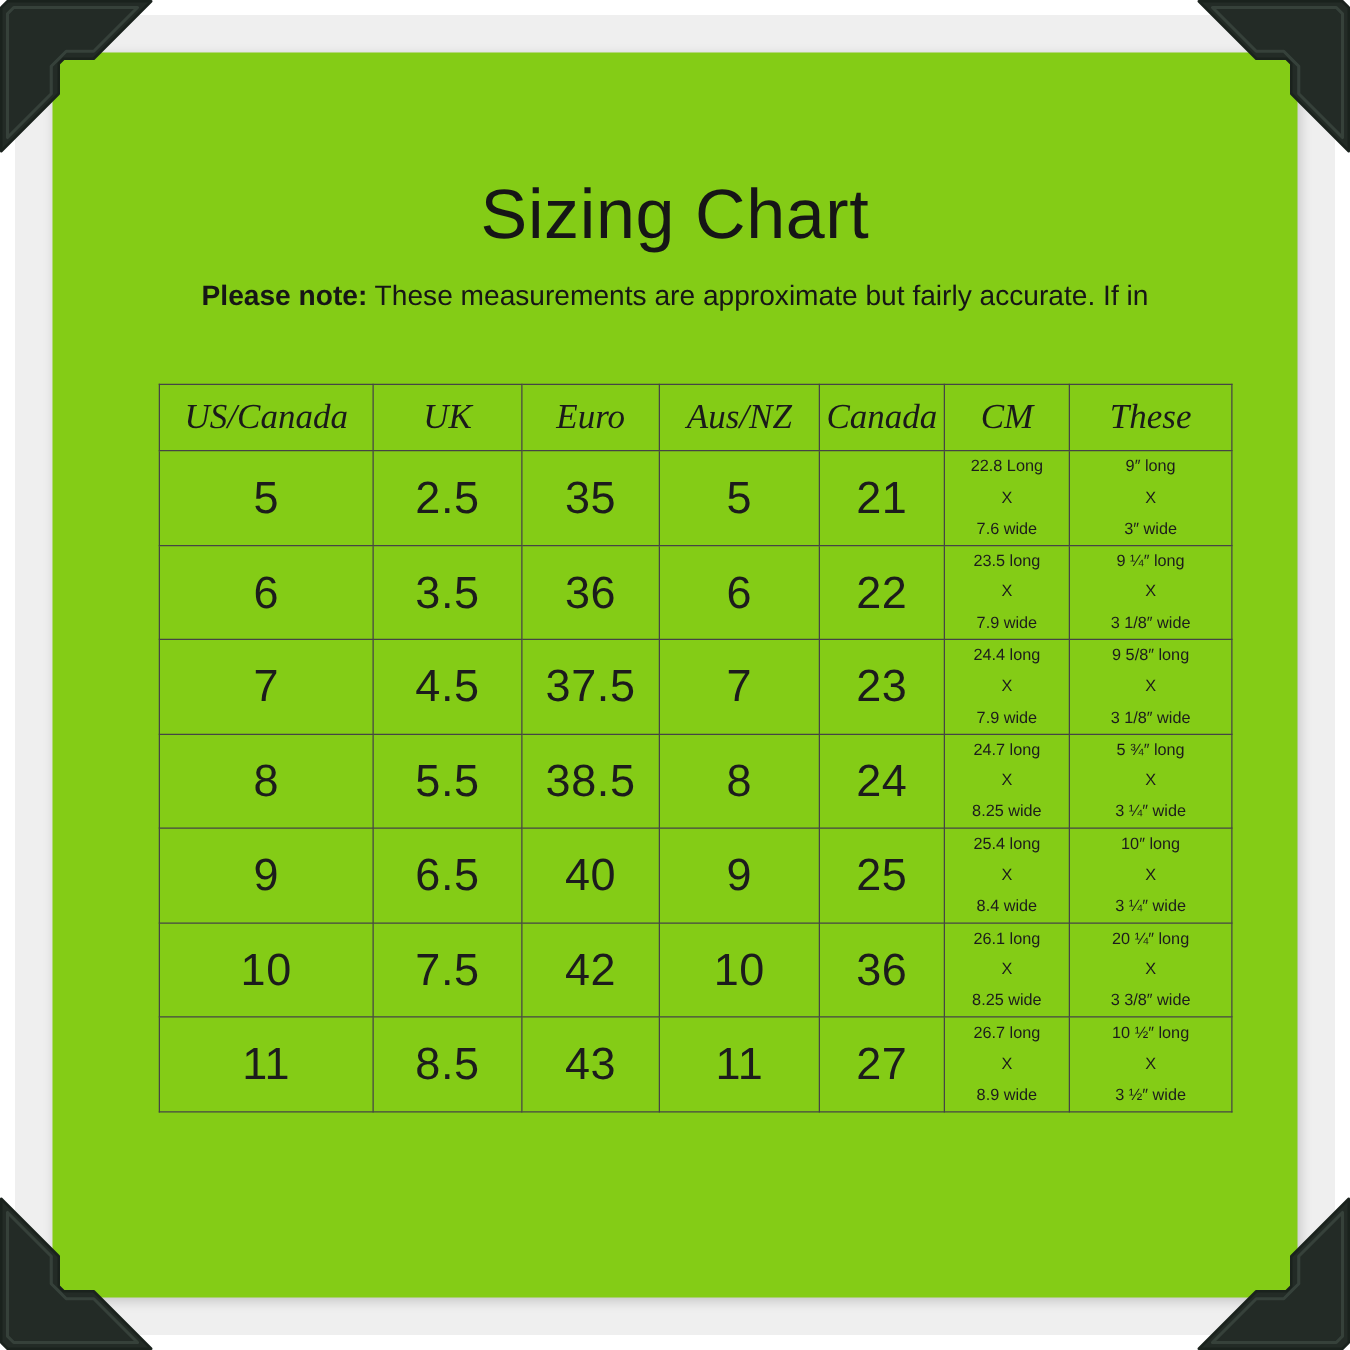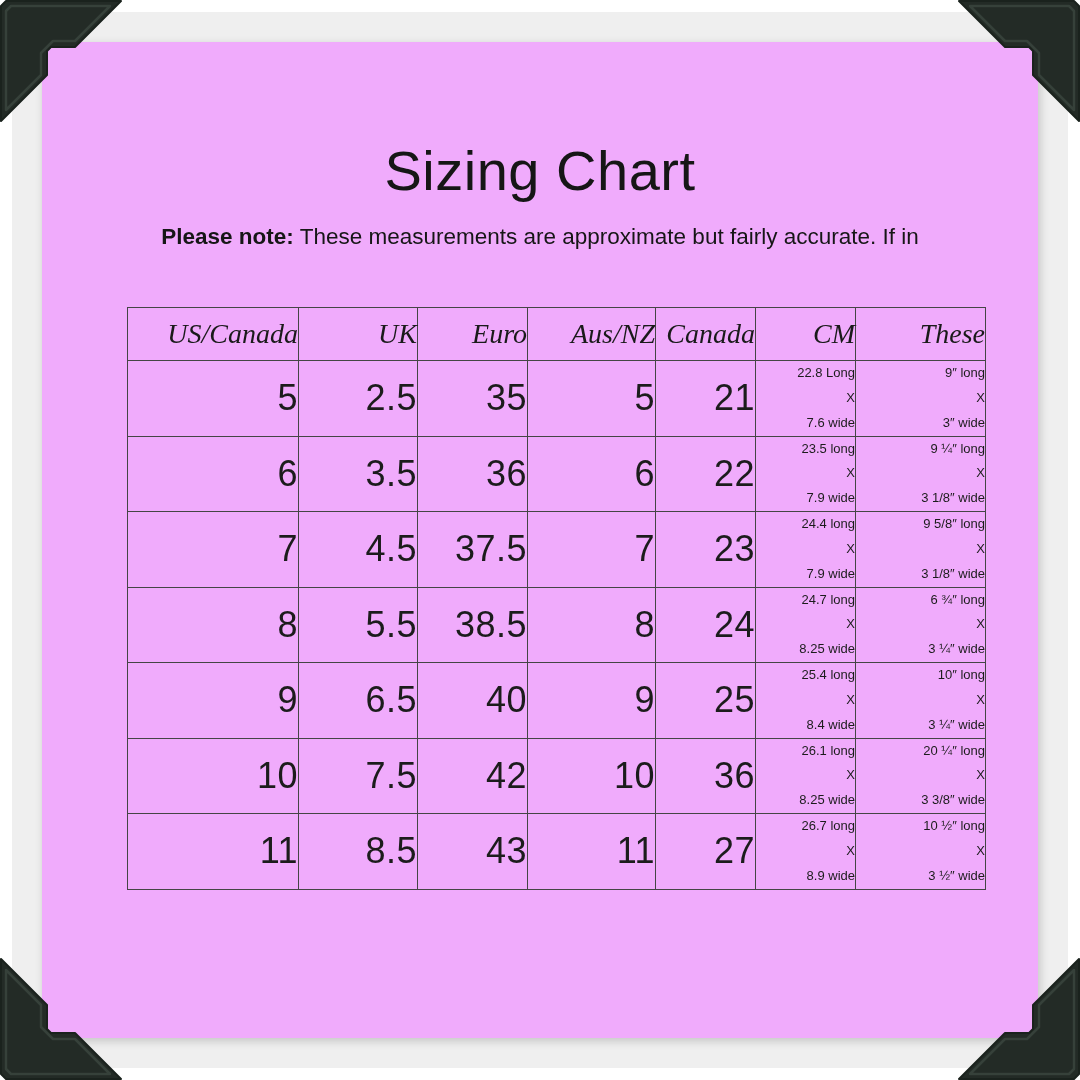--- a/index.html
+++ b/index.html
@@ -5,21 +5,21 @@
   * { margin: 0; padding: 0; box-sizing: border-box; }
   html, body { width: 1080px; height: 1080px; background: #ffffff; overflow: hidden; }
   body { position: relative; font-family: "Liberation Sans", sans-serif; color: #1c1c1c; }
 
   .mat {
     position: absolute; inset: 12px;
     background: #efefef;
   }
   .page {
     position: absolute; inset: 42px;
-    background: #f0abfc;
+    background: #84cc16;
     box-shadow: 2px 3px 9px rgba(0,0,0,0.18);
   }
 
   .page-title {
     padding-top: 96px;
     text-align: center;
     font-size: 56px;
     font-weight: 500;
     letter-spacing: 0.5px;
     color: #161616;
@@ -35,21 +35,21 @@
   .note .bold { font-weight: bold; }
 
   table.sizing {
     margin: 54px 0 0 85px;
     width: 858px;
     border-collapse: collapse;
     table-layout: fixed;
   }
   table.sizing th, table.sizing td {
     border: 1.5px solid #454545;
-    text-align: right;
+    text-align: center;
     vertical-align: middle;
     padding: 0;
   }
   table.sizing thead tr { height: 53px; }
   table.sizing tbody tr { height: 75.5px; }
 
   th.script {
     font-family: "Liberation Serif", serif;
     font-style: italic;
     font-weight: normal;
@@ -171,21 +171,21 @@
         <td class="num">5.5</td>
         <td class="num">38.5</td>
         <td class="num">8</td>
         <td class="num">24</td>
         <td class="multi">
           <div class="line">24.7 long</div>
           <div class="line">X</div>
           <div class="line">8.25 wide</div>
         </td>
         <td class="multi">
-          <div class="line">6 ¾″ long</div>
+          <div class="line">5 ¾″ long</div>
           <div class="line">X</div>
           <div class="line">3 ¼″ wide</div>
         </td>
       </tr>
       <tr>
         <td class="num">9</td>
         <td class="num">6.5</td>
         <td class="num">40</td>
         <td class="num">9</td>
         <td class="num">25</td>

